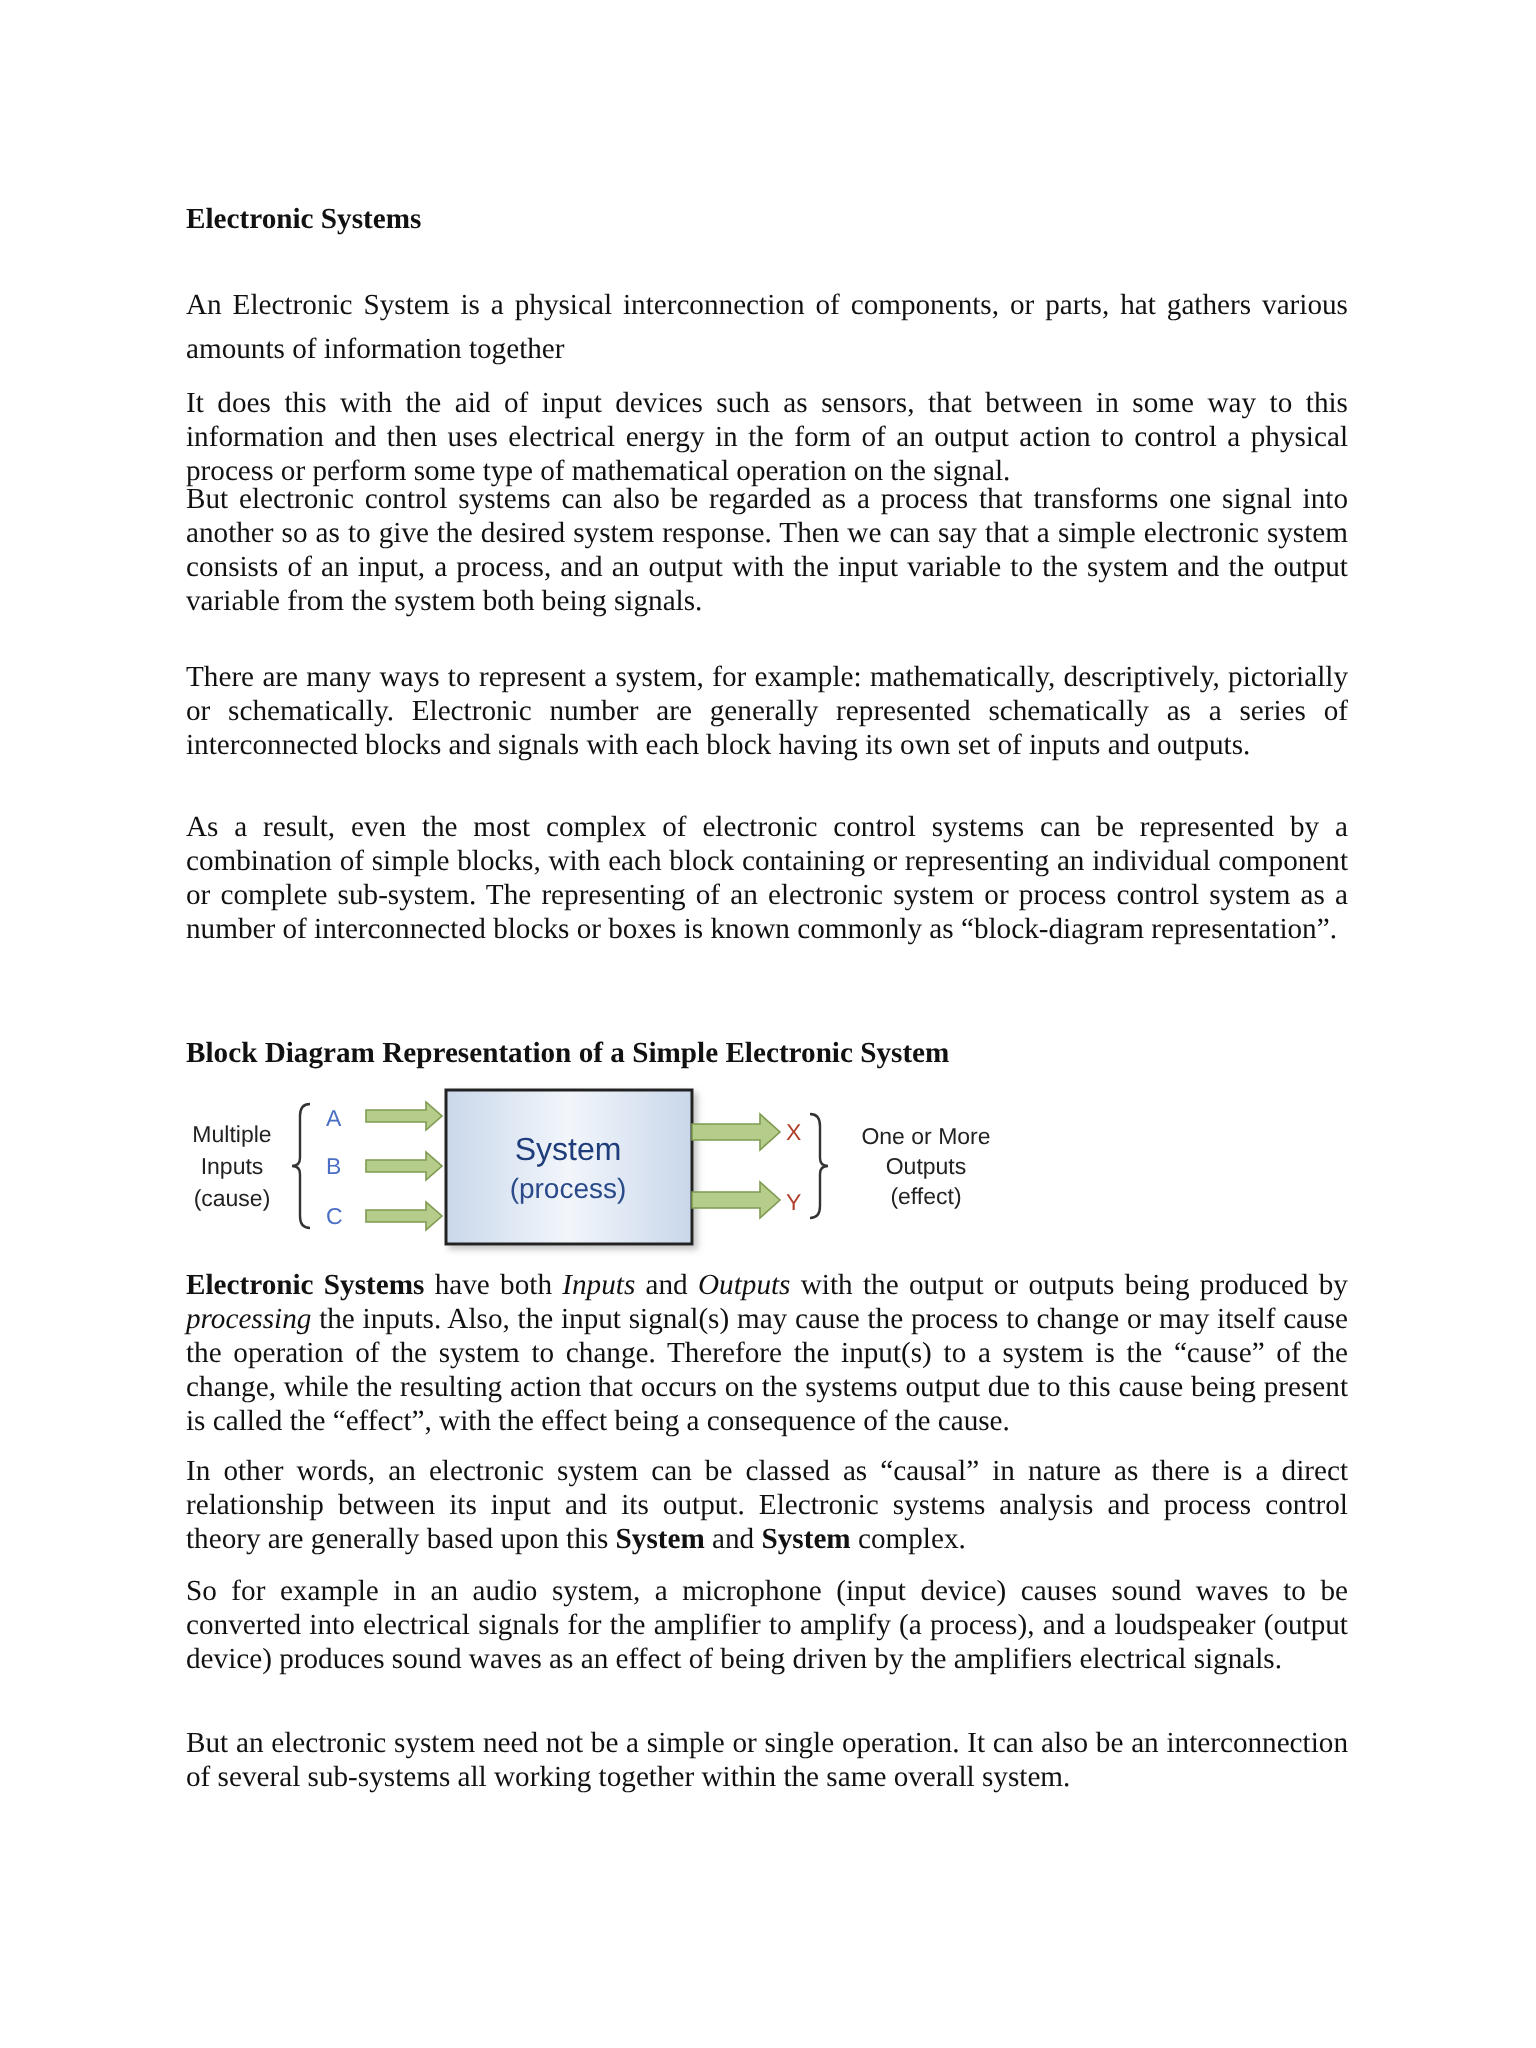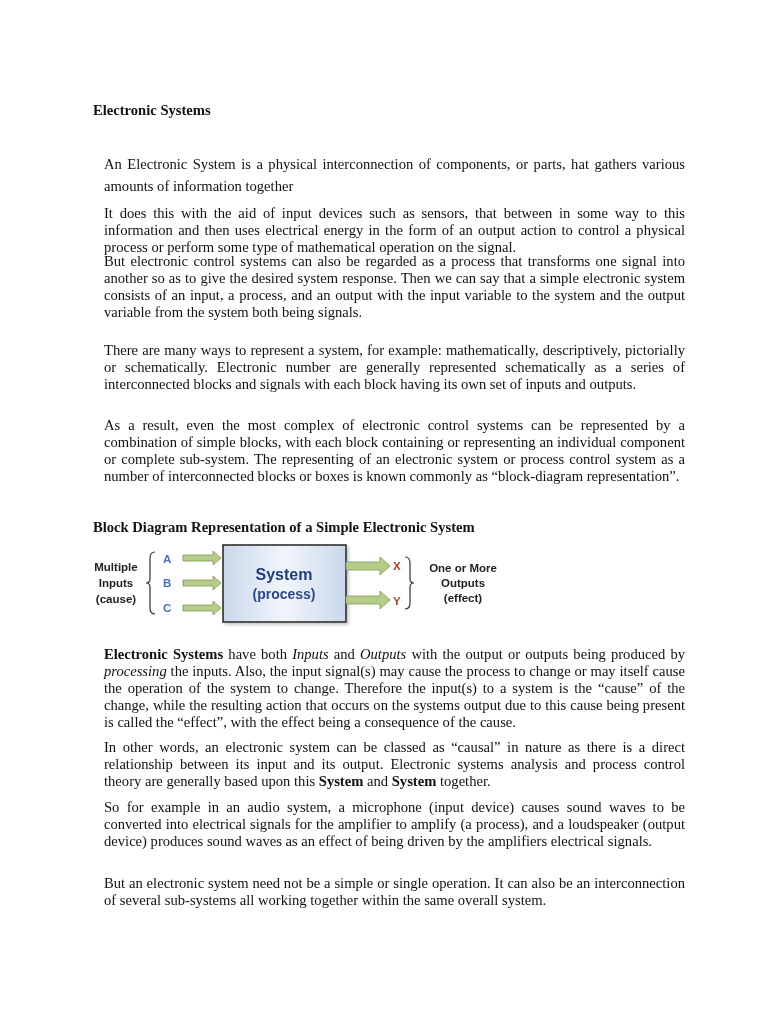--- a/index.html
+++ b/index.html
@@ -3,24 +3,24 @@
 <meta charset="utf-8">
 <style>
   html, body { margin: 0; padding: 0; background: #ffffff; }
   body { width: 768px; height: 1024px; position: relative; overflow: hidden; }
   .page {
     position: absolute; left: 93px; top: 0; width: 581px;
     font-family: "Liberation Serif", serif; font-size: 14.6px; color: #111;
     line-height: 16.9px;
   }
   .heading { position: absolute; left: 0; font-weight: bold; font-size: 14.6px; }
-  .para { position: absolute; left: 0; width: 581px; text-align: justify; margin: 11px; }
+  .para { position: absolute; left: 0; width: 581px; text-align: justify; margin: 0; }
   .para b { font-weight: bold; }
   .para i { font-style: italic; }
-  .diagram { position: absolute; left: 0; top: 542px; width: 420px; height: 86px; font-weight: bold; }
+  .diagram { position: absolute; left: 0; top: 542px; width: 420px; height: 86px; }
   .diagram svg { display: block; }
 </style>
 </head>
 <body>
 
 <div class="page">
   <div class="heading" style="top:102px">Electronic Systems</div>
 
   <p class="para" style="top:142px; line-height:22px">An Electronic System is a physical interconnection of components, or parts, hat gathers various amounts of information together</p>
 
@@ -85,18 +85,18 @@
       <g font-size="11.5" fill="#222" text-anchor="middle">
         <text x="370" y="30">One or More</text>
         <text x="370" y="45">Outputs</text>
         <text x="370" y="60">(effect)</text>
       </g>
     </svg>
   </div>
 
   <p class="para" style="top:635px"><b>Electronic Systems</b><span> have both </span><i>Inputs</i><span> and </span><i>Outputs</i><span> with the output or outputs being produced by </span><i>processing</i><span> the inputs. Also, the input signal(s) may cause the process to change or may itself cause the operation of the system to change. Therefore the input(s) to a system is the “cause” of the change, while the resulting action that occurs on the systems output due to this cause being present is called the “effect”, with the effect being a consequence of the cause.</span></p>
 
-  <p class="para" style="top:728px"><span>In other words, an electronic system can be classed as “causal” in nature as there is a direct relationship between its input and its output. Electronic systems analysis and process control theory are generally based upon this </span><b>System</b><span> and </span><b>System</b><span> together.</span></p>
+  <p class="para" style="top:728px"><span>In other words, an electronic system can be classed as “causal” in nature as there is a direct relationship between its input and its output. Electronic systems analysis and process control theory are generally based upon this </span><b>System</b><span> and </span><b>System</b><span> complex.</span></p>
 
   <p class="para" style="top:788px">So for example in an audio system, a microphone (input device) causes sound waves to be converted into electrical signals for the amplifier to amplify (a process), and a loudspeaker (output device) produces sound waves as an effect of being driven by the amplifiers electrical signals.</p>
 
   <p class="para" style="top:864px">But an electronic system need not be a simple or single operation. It can also be an interconnection of several sub-systems all working together within the same overall system.</p>
 </div>
 
 </body></html>

